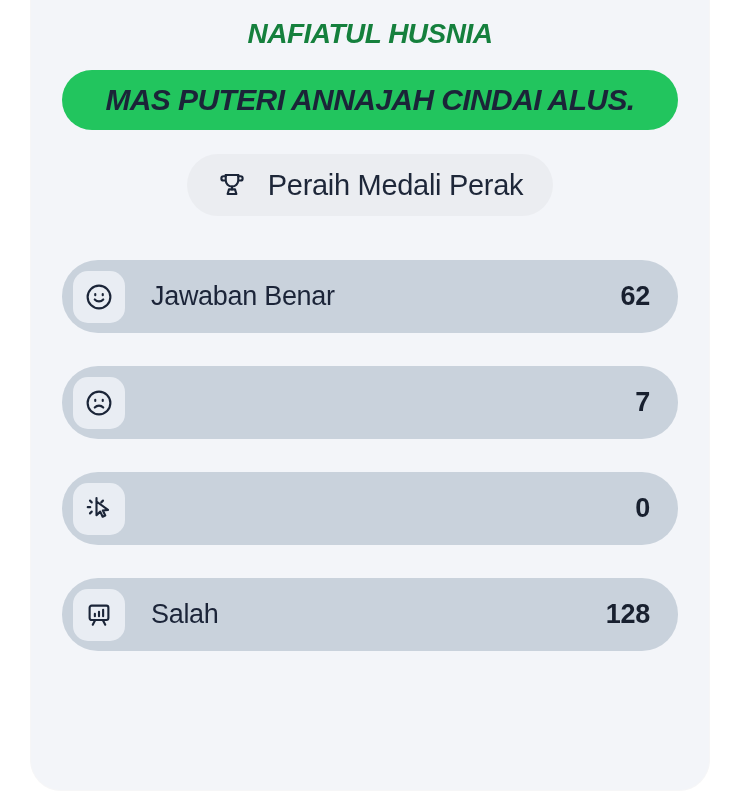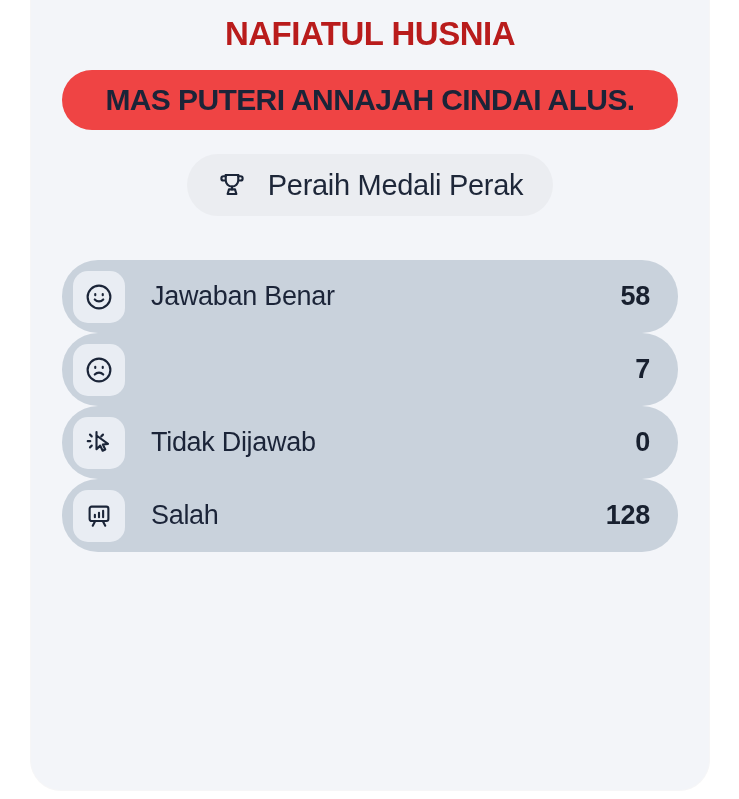--- a/index.html
+++ b/index.html
@@ -13,40 +13,42 @@
     position: absolute;
     left: 31px; top: 0;
     width: 678px; height: 790px;
     background: #f3f5f9;
     border-radius: 0 0 30px 30px;
     box-shadow: 0 0 0 1px rgba(20,30,60,0.04);
     padding: 12px 31px 35px 31px;
   }
   .title {
     text-align: center;
-    font-size: 33px;
+    font-size: 28px;
     font-weight: 700;
     letter-spacing: -0.5px;
-    color: #b91c1c;
+    color: #15803d;
     line-height: 40px;
     margin-top: 2px;
+    font-style: italic;
   }
   .school-pill {
     margin-top: 16px;
     height: 60px;
     border-radius: 30px;
-    background: #ef4444;
+    background: #22c55e;
     display: flex;
     align-items: center;
     justify-content: center;
     font-size: 30px;
     font-weight: 600;
     letter-spacing: -0.6px;
     color: #1b2438;
     white-space: nowrap;
+    font-style: italic;
   }
   .award-row {
     margin-top: 24px;
     display: flex;
     justify-content: center;
   }
   .award-badge {
     height: 62px;
     border-radius: 31px;
     background: #ebedf1;
@@ -56,20 +58,21 @@
     padding: 0 30px;
     font-size: 29px;
     font-weight: 500;
     letter-spacing: -0.3px;
     color: #1e2739;
   }
   .stats {
     margin-top: 44px;
     display: flex;
     flex-direction: column;
+    gap: 33px;
     list-style: none;
   }
   .stat-row {
     height: 73px;
     background: #c9d2dc;
     border-radius: 36px;
     display: flex;
     align-items: center;
     padding: 0 28px 0 11px;
   }
@@ -128,21 +131,21 @@
 
     <li class="stat-row">
       <span class="icon-chip">
         <svg class="icon" width="30" height="30" viewBox="0 0 24 24">
           <circle cx="12" cy="12" r="9.1"></circle>
           <path d="M9 9.6 v0.9 M15 9.6 v0.9"></path>
           <path d="M8.6 14 a4.6 4.6 0 0 0 6.8 0"></path>
         </svg>
       </span>
       <span class="stat-label">Jawaban Benar</span>
-      <span class="stat-value">58</span>
+      <span class="stat-value">62</span>
     </li>
 
     <li class="stat-row">
       <span class="icon-chip">
         <svg class="icon" width="30" height="30" viewBox="0 0 24 24">
           <circle cx="12" cy="12" r="9.1"></circle>
           <path d="M9 9.4 v0.9 M15 9.4 v0.9"></path>
           <path d="M8.6 15.6 a4.6 4.6 0 0 1 6.8 0"></path>
         </svg>
       </span>
@@ -153,21 +156,20 @@
       <span class="icon-chip">
         <svg class="icon" width="30" height="30" viewBox="0 0 24 24">
           <path d="M11.5 8.5 v11 l3-2.9 1.9 4.1 2.1-1 -1.9-4 4.1-0.5 z" transform="translate(-1.5,-2.5)"></path>
           <path d="M10 3.2 V5.2"></path>
           <path d="M4.8 5.3 6.2 6.7"></path>
           <path d="M15.2 5.3 13.8 6.7"></path>
           <path d="M3 10.5 H5"></path>
           <path d="M4.8 15.5 6.2 14.1"></path>
         </svg>
       </span>
-      <span class="stat-label">Tidak Dijawab</span>
       <span class="stat-value">0</span>
     </li>
 
     <li class="stat-row">
       <span class="icon-chip">
         <svg class="icon" width="30" height="30" viewBox="0 0 24 24">
           <rect x="4.5" y="4.5" width="15" height="11.5" rx="1.6"></rect>
           <path d="M8.7 13 v-2"></path>
           <path d="M12 13 v-3.6"></path>
           <path d="M15.3 13 v-5.2"></path>

